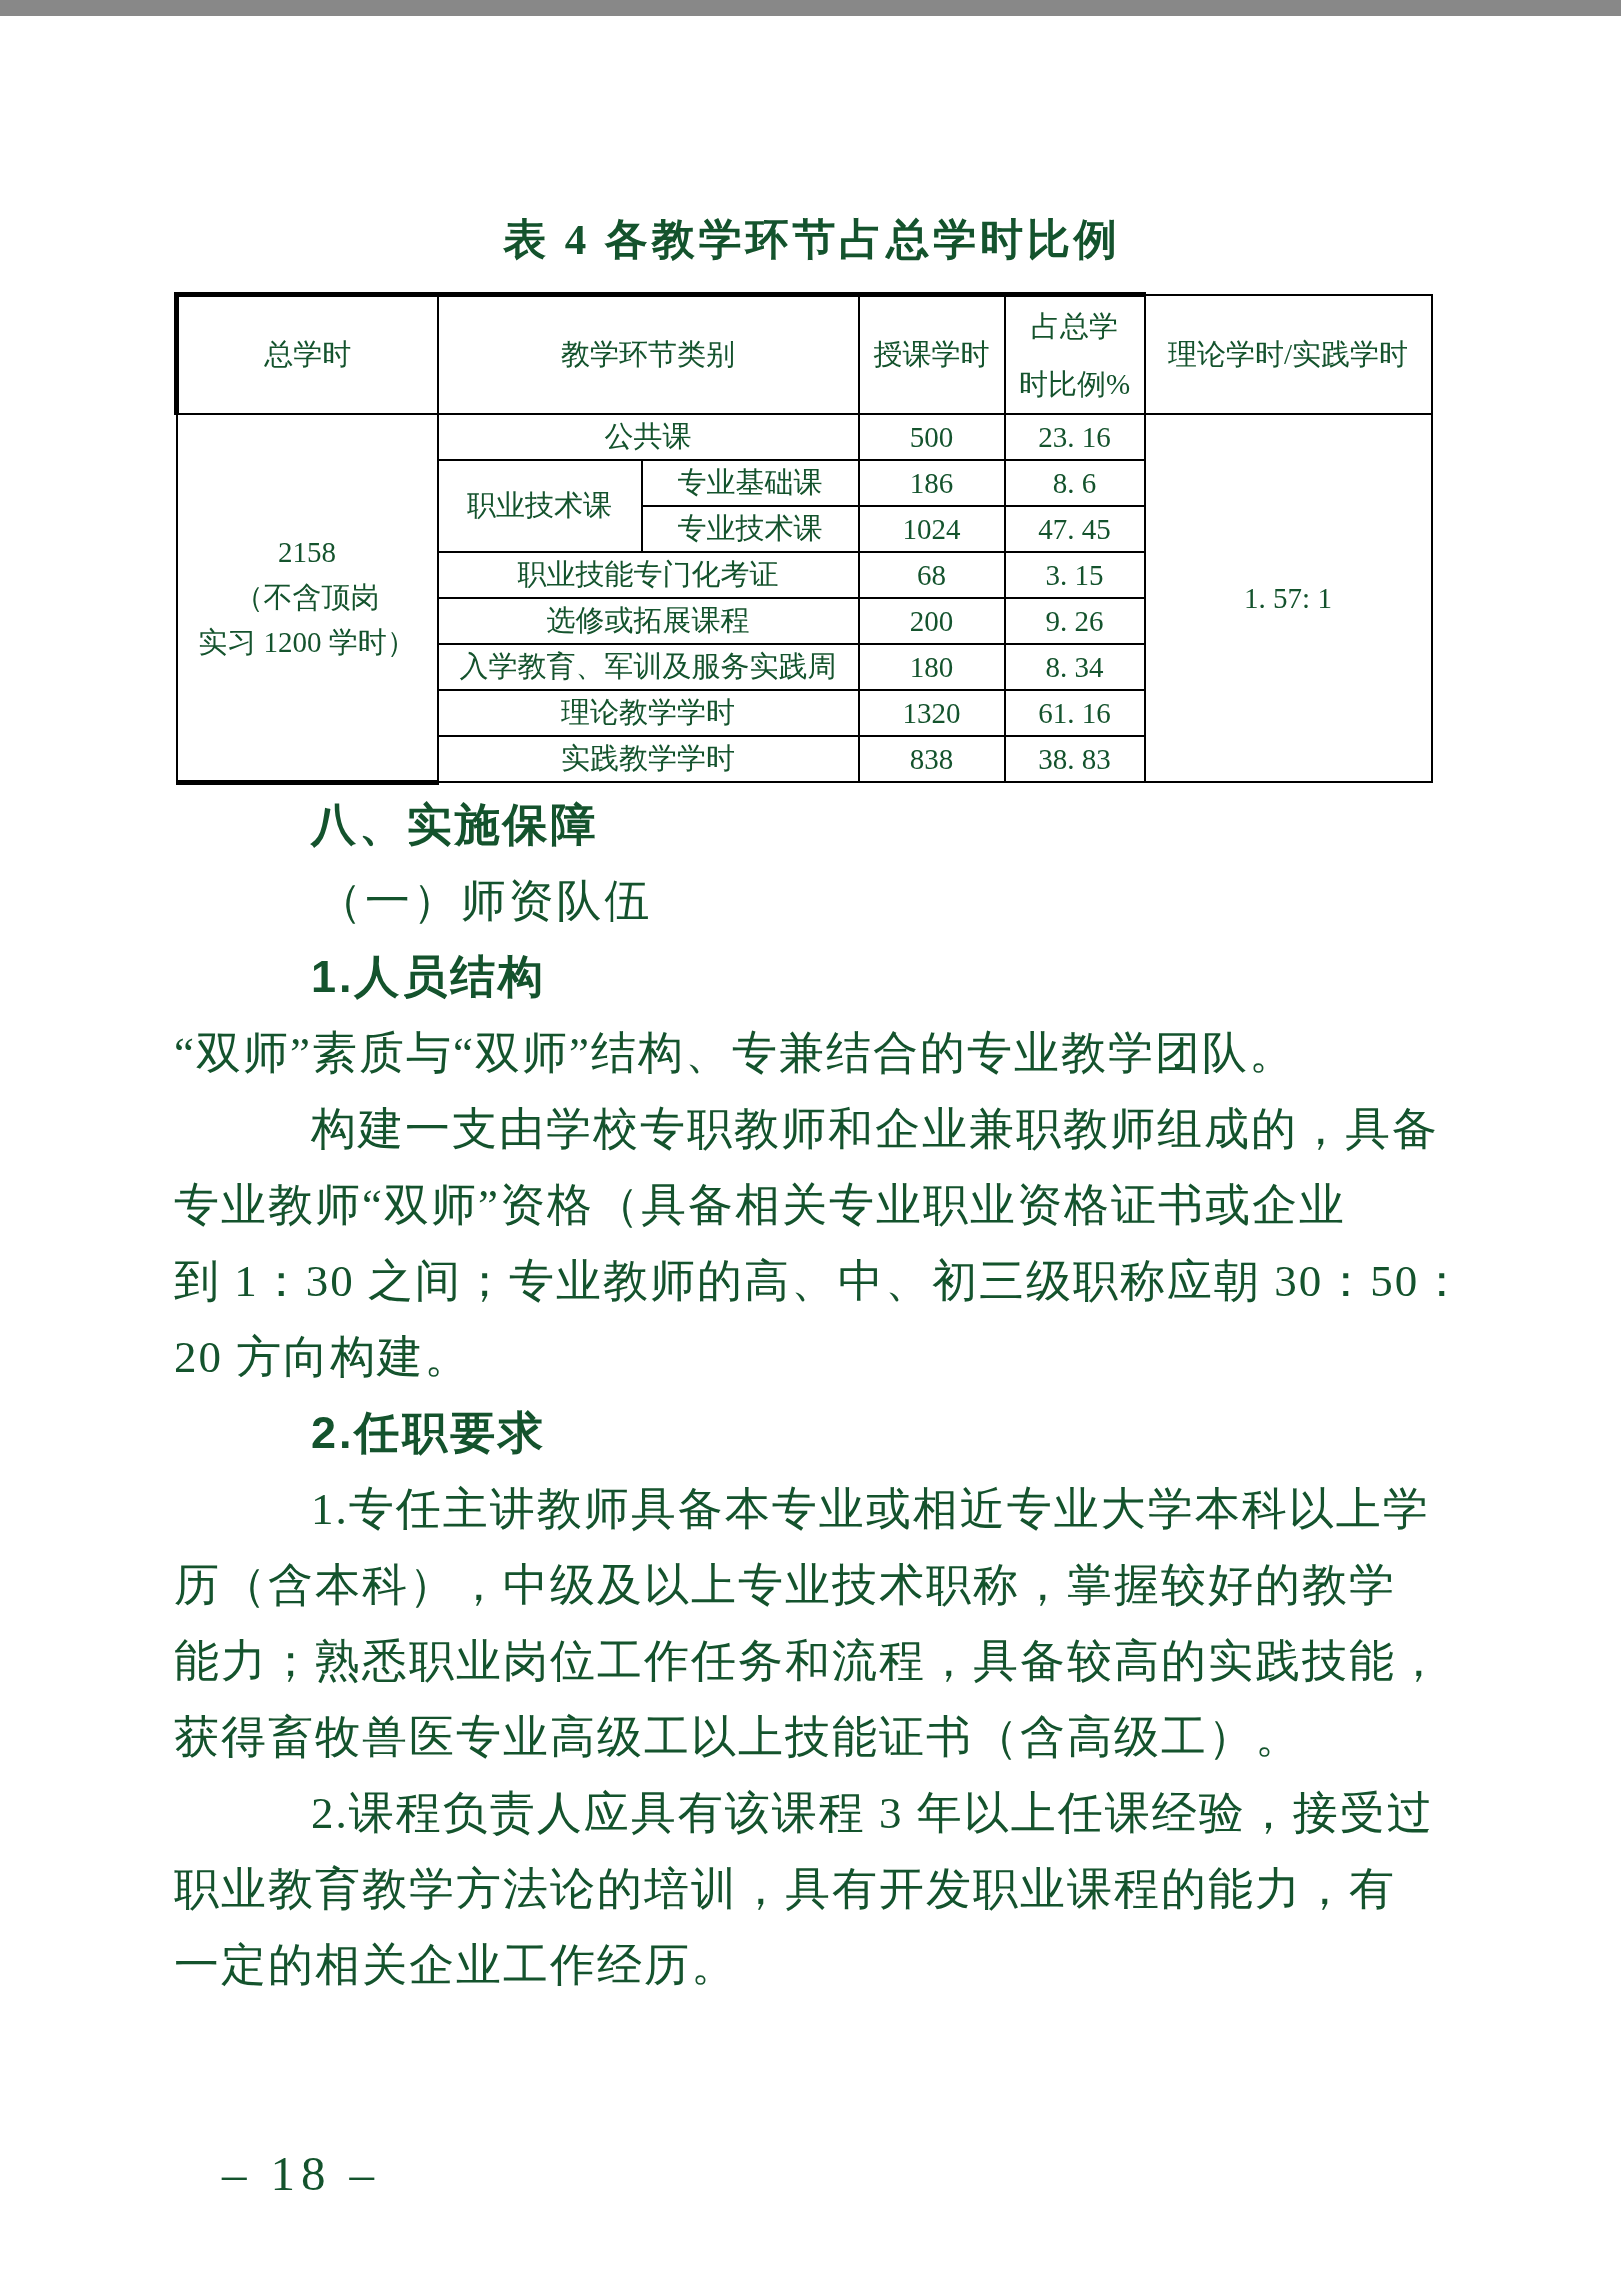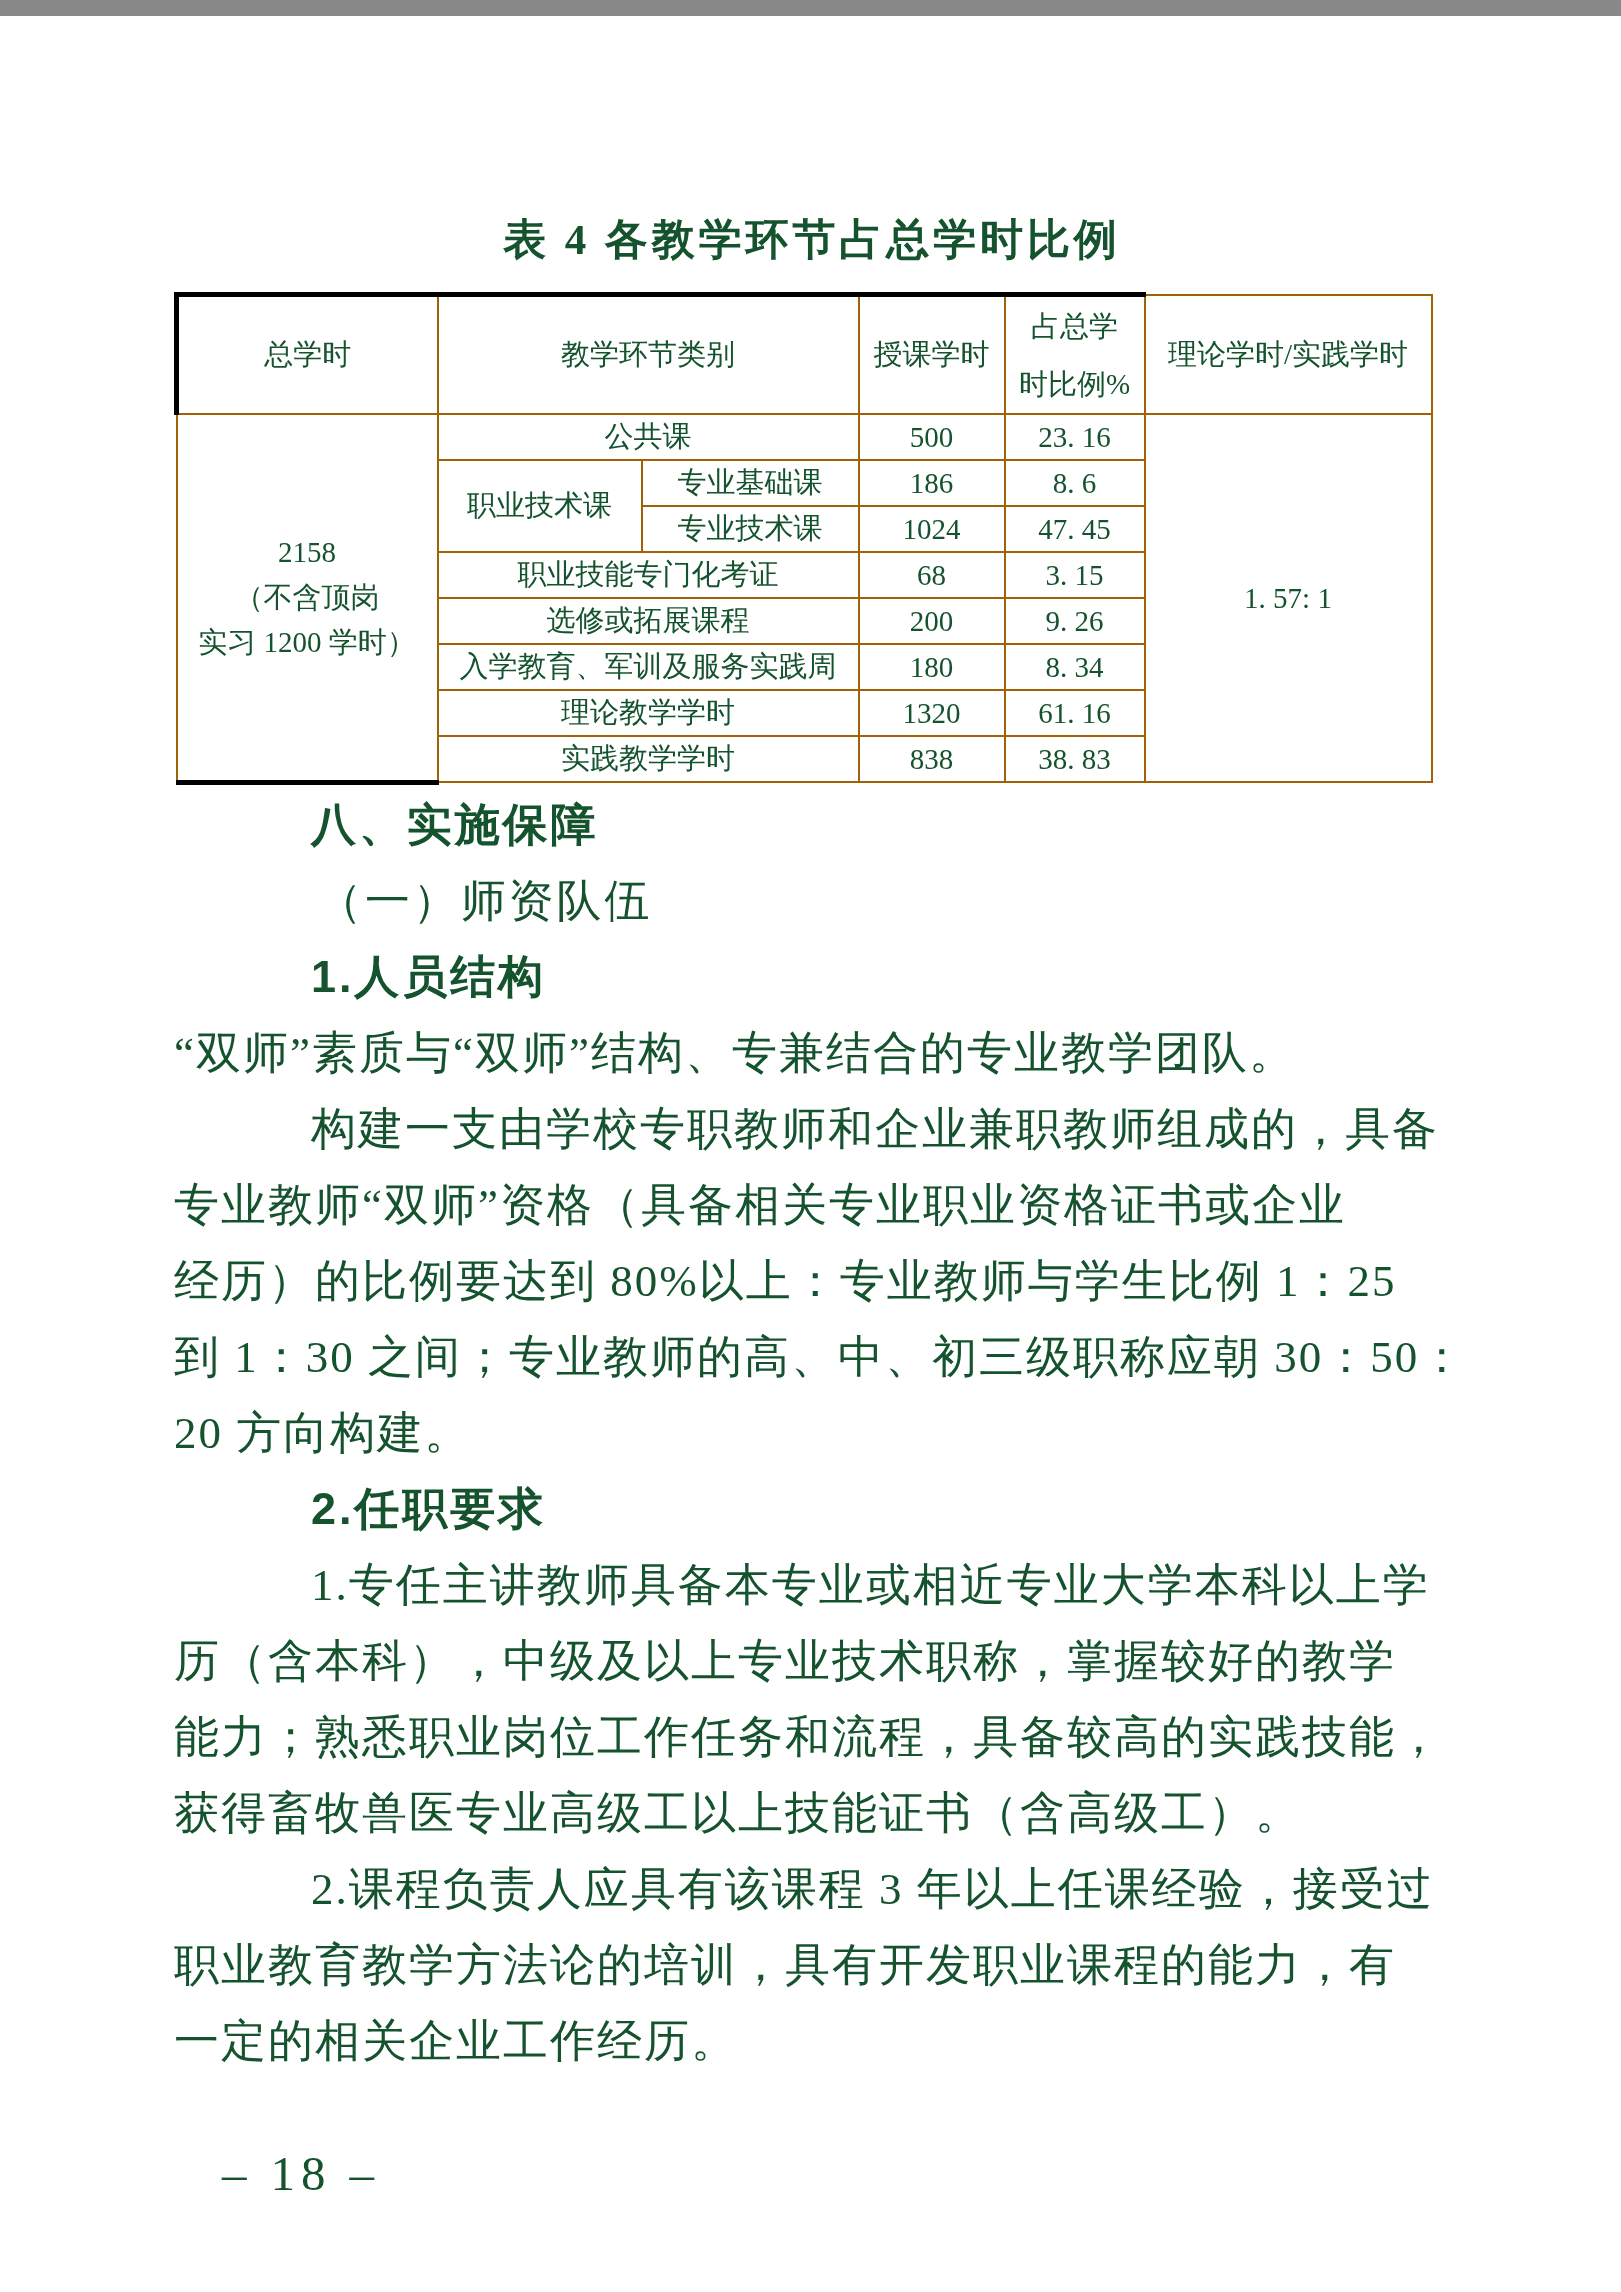--- a/index.html
+++ b/index.html
@@ -24,21 +24,21 @@
     white-space:nowrap;
   }
   table.hours {
     margin-top:27.4px;
     border-collapse:collapse;
     table-layout:fixed;
     width:1255px;
     font-size:29px;
   }
   table.hours th, table.hours td {
-    border:2px solid #a16207;
+    border:2px solid #000000;
     padding:0;
     text-align:center;
     vertical-align:middle;
     font-weight:normal;
     overflow:hidden;
   }
   tr.hdr { height:94px; }
   tr.bodyrow { height:46px; }
   .tt { border-top:5.9px solid #000 !important; }
   .tl { border-left:5.9px solid #000 !important; }
@@ -142,21 +142,20 @@
     </tbody>
   </table>
 
   <div class="flow">
     <div class="line hb">八、实施保障</div>
     <div class="line hk">（一）师资队伍</div>
     <div class="line hb">1.人员结构</div>
     <div class="line">“双师”素质与“双师”结构、专兼结合的专业教学团队。</div>
     <div class="line first">构建一支由学校专职教师和企业兼职教师组成的，具备</div>
     <div class="line">专业教师“双师”资格（具备相关专业职业资格证书或企业</div>
-    <div class="line">经历）的比例要达到 80%以上：专业教师与学生比例 1：25</div>
     <div class="line">到 1：30 之间；专业教师的高、中、初三级职称应朝 30：50：</div>
     <div class="line">20 方向构建。</div>
     <div class="line hb">2.任职要求</div>
     <div class="line first">1.专任主讲教师具备本专业或相近专业大学本科以上学</div>
     <div class="line">历（含本科），中级及以上专业技术职称，掌握较好的教学</div>
     <div class="line">能力；熟悉职业岗位工作任务和流程，具备较高的实践技能，</div>
     <div class="line">获得畜牧兽医专业高级工以上技能证书（含高级工）。</div>
     <div class="line first">2.课程负责人应具有该课程 3 年以上任课经验，接受过</div>
     <div class="line">职业教育教学方法论的培训，具有开发职业课程的能力，有</div>
     <div class="line">一定的相关企业工作经历。</div>

